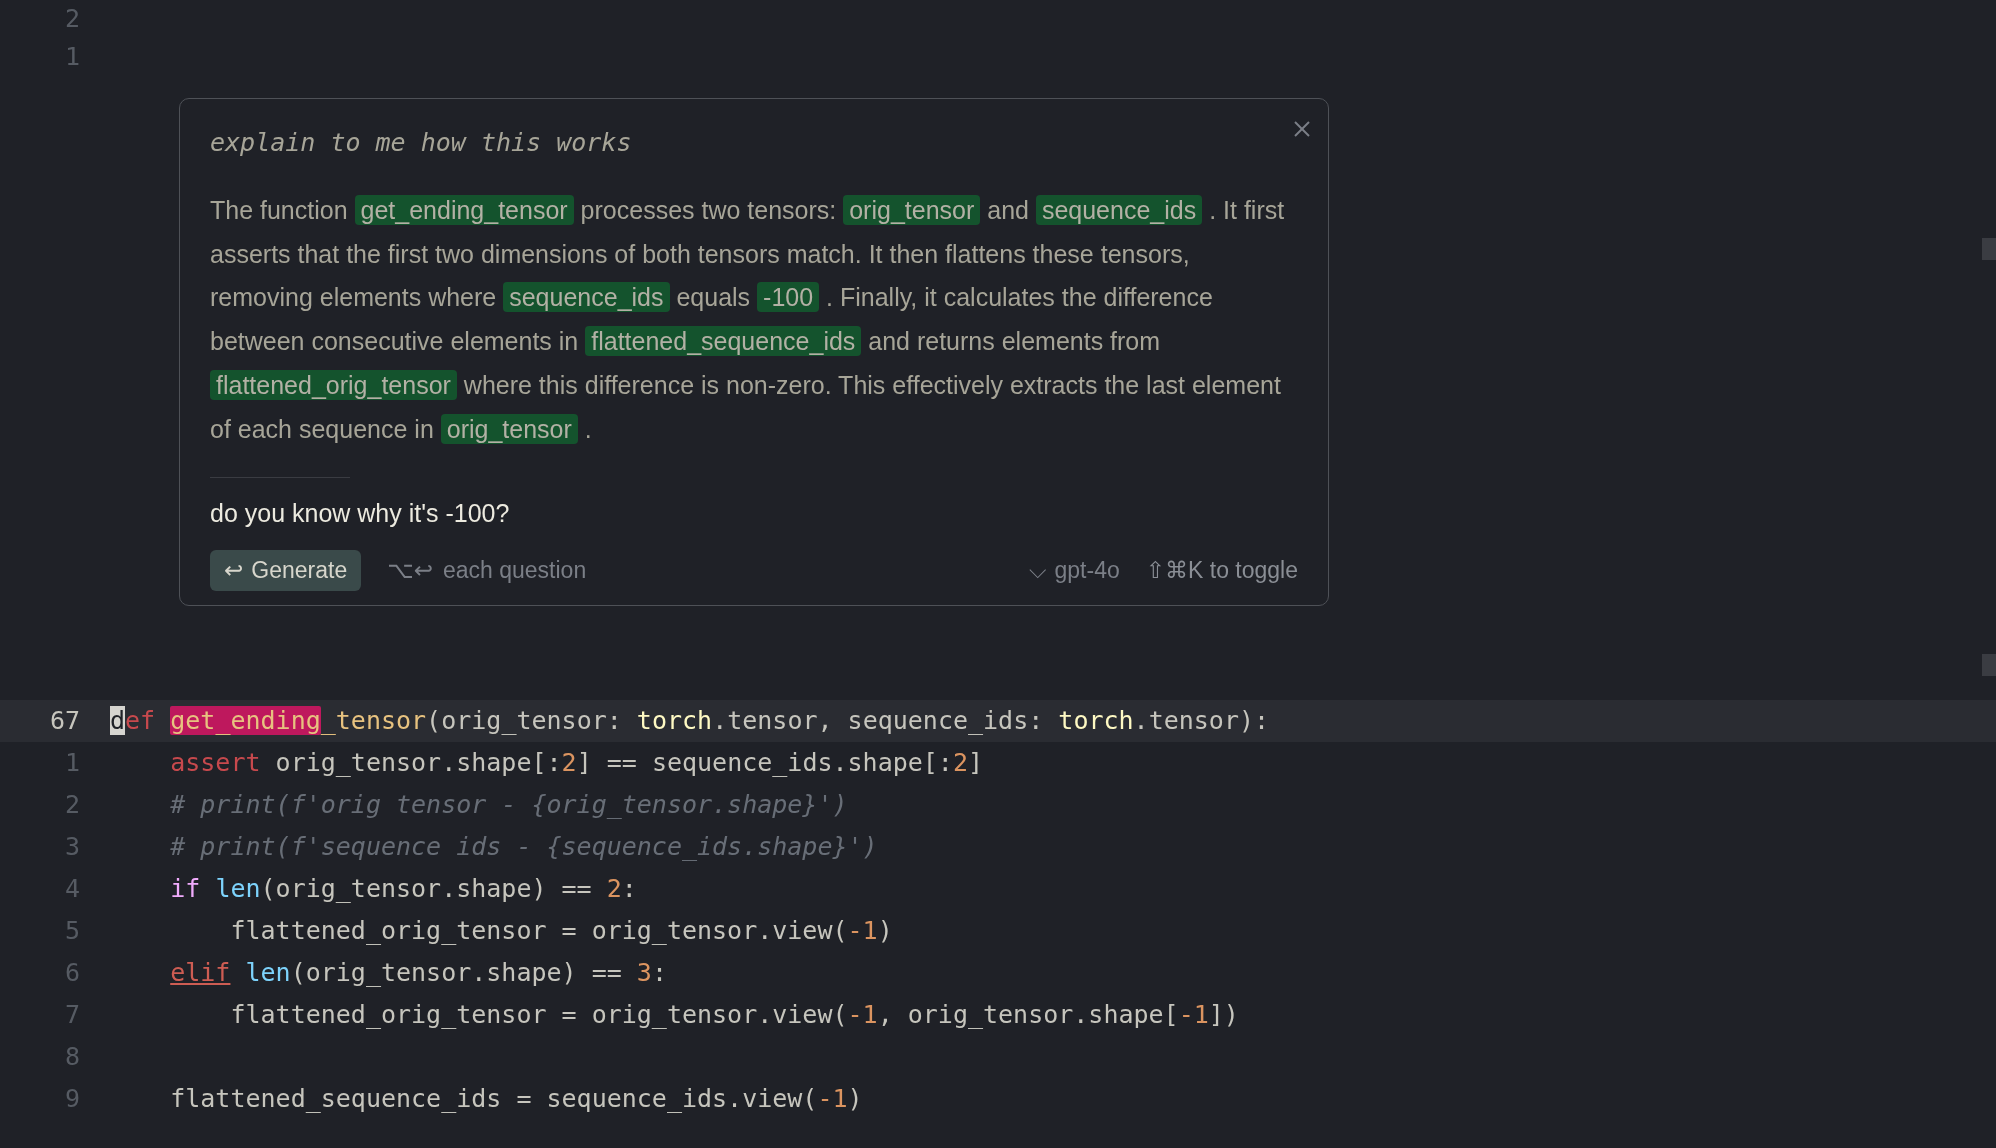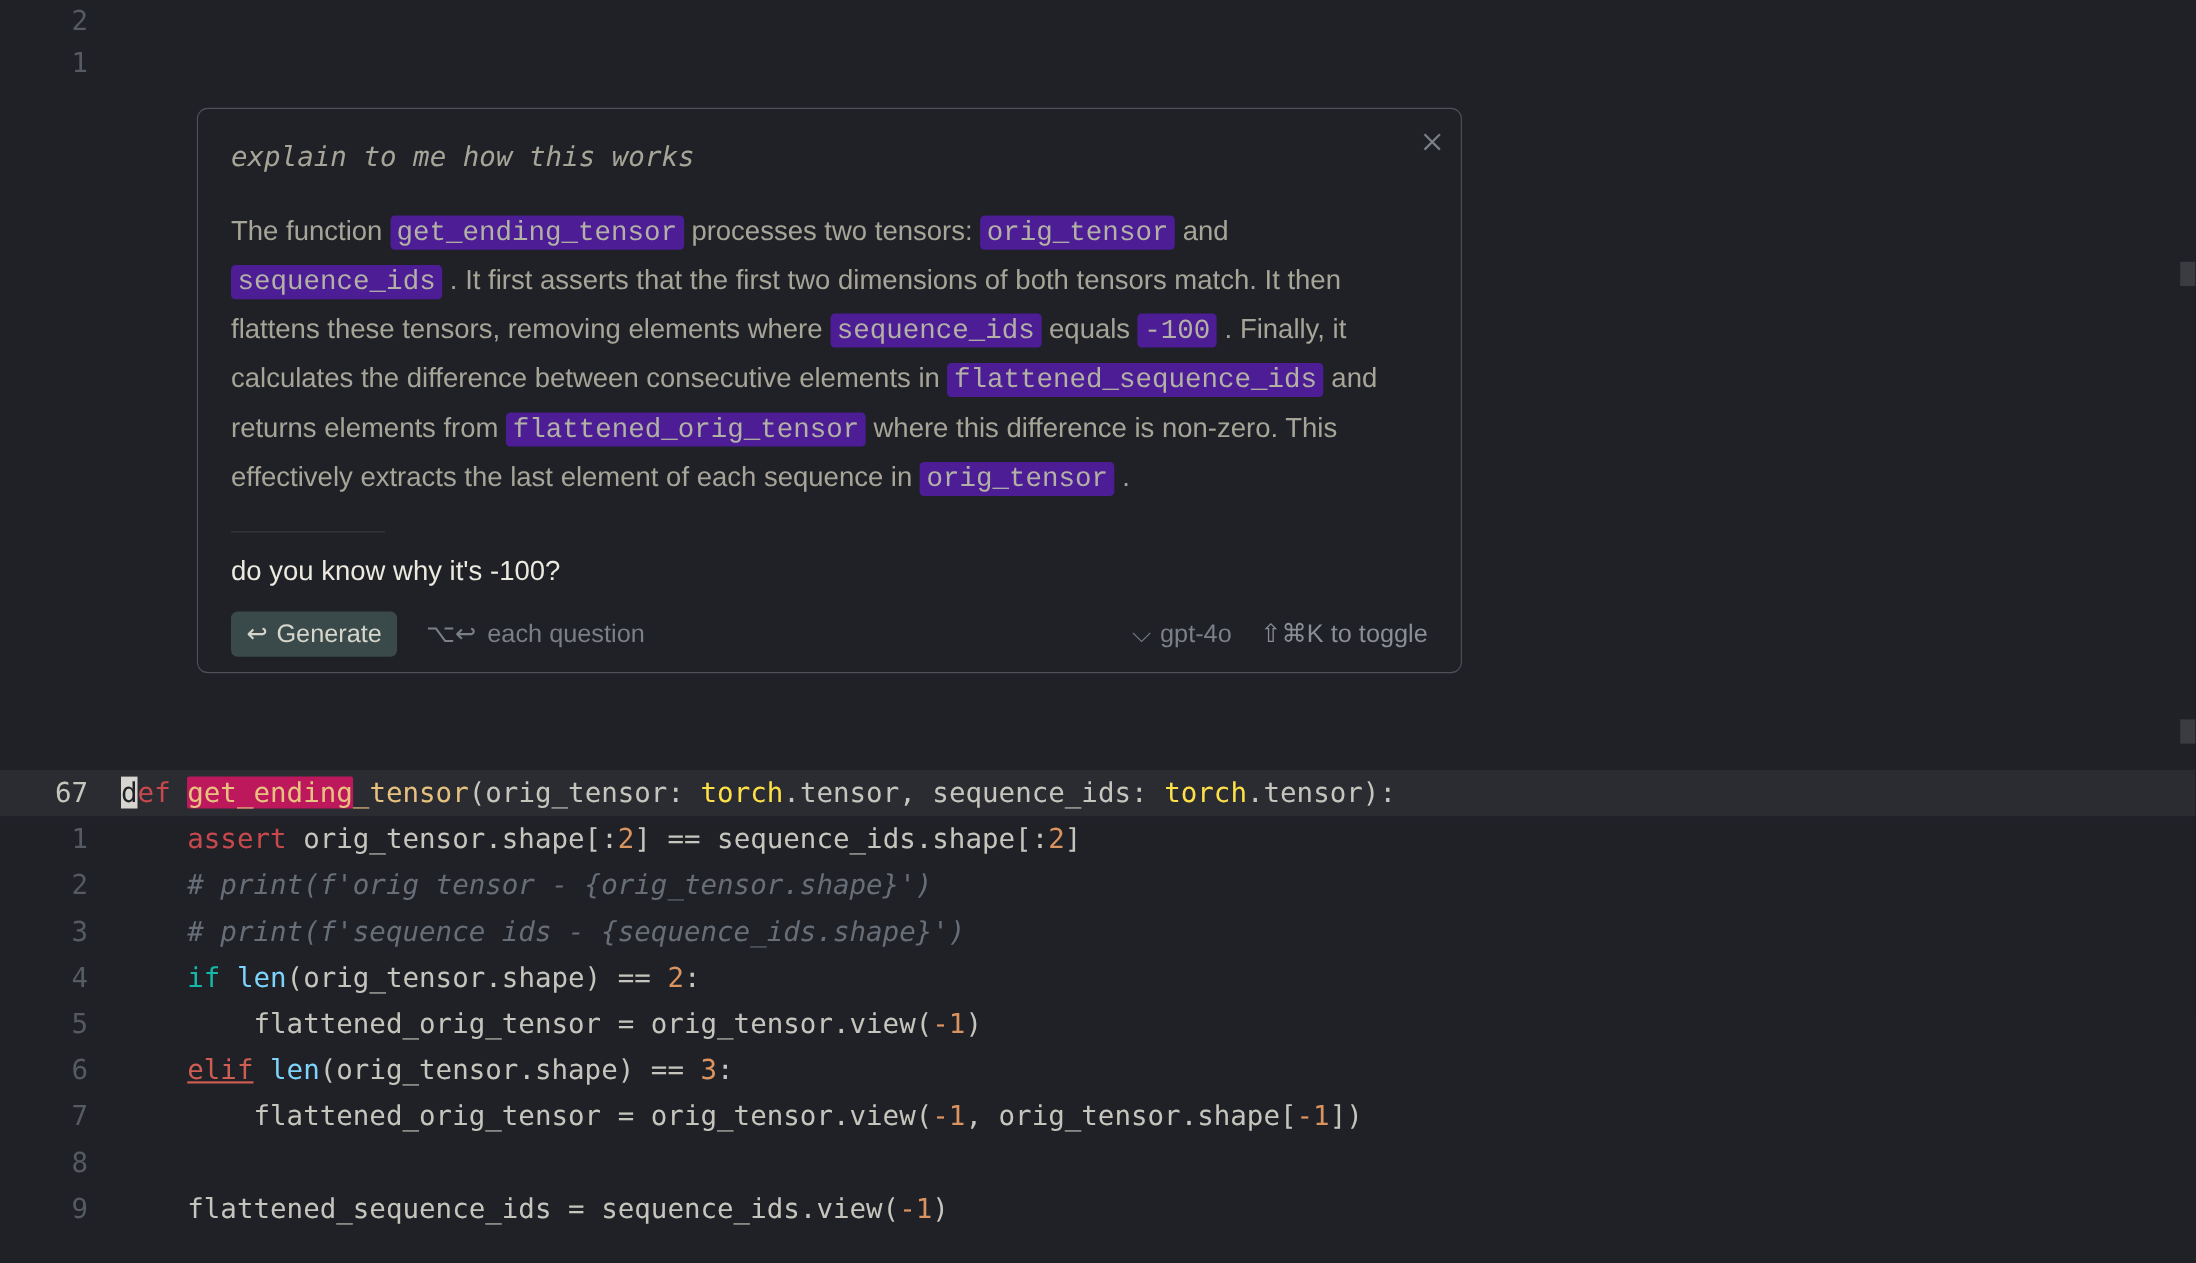--- a/index.html
+++ b/index.html
@@ -52,24 +52,24 @@
     background: #d6d5d0;
     color: #1f2127;
   }
   .sel-word {
     background: #be185d;
     border-radius: 2px;
   }
 
   .kw-def { color: #c7494d; }
   .kw-assert { color: #c7494d; }
-  .kw-if { color: #14b8a6; margin-top: 32px; }
+  .kw-if { color: #f0abfc; margin-top: 32px; }
   .kw-elif { color: #ce5d53; text-decoration: underline; }
   .fn-name { color: #e7c27f; }
-  .mod { color: #fde047; }
+  .mod { color: #fef9c3; }
   .ident { color: #c6c5bd; }
   .num { color: #db9460; }
   .punc { color: #c6c5bd; }
   .comment { color: #686e77; font-style: italic; }
   .builtin { color: #7dd3fc; }
 
   .blame {
     position: absolute;
     right: 0;
     top: 700px;
@@ -97,22 +97,22 @@
   .panel .prompt {
     font-style: italic;
     color: #a7a598;
     margin-bottom: 24px;
   }
   .panel .answer {
     color: #a7a598;
     font-family: -apple-system, BlinkMacSystemFont, 'Segoe UI', sans-serif;
   }
   .panel .answer .tok {
-    font-family: Liberation Mono, monospace;
-    background: #4c1d95;
+    font-family: Liberation Sans, sans-serif;
+    background: #14532d;
     padding: 1px 6px;
     border-radius: 4px;
     color: #b3b1a5;
   }
   .panel hr {
     border: none;
     border-top: 1px solid #3a3c42;
     margin: 26px 0 14px 0;
     width: 140px;
   }

